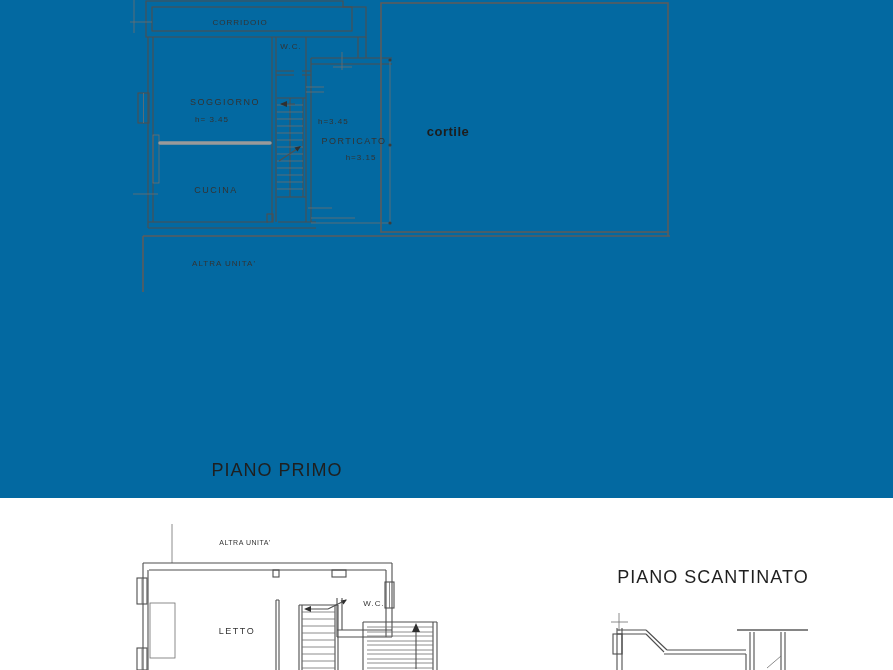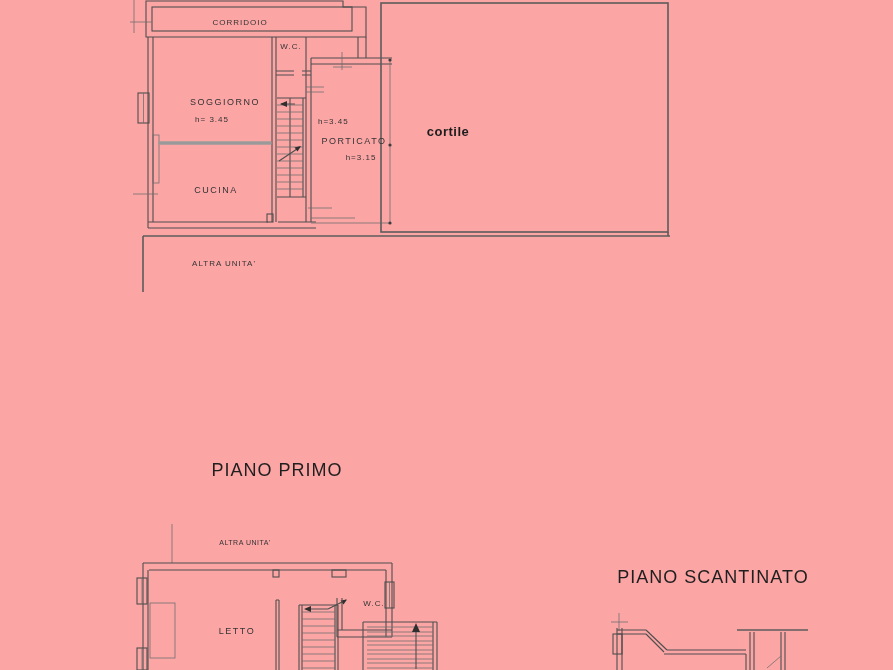--- a/index.html
+++ b/index.html
@@ -1,17 +1,17 @@
 <!DOCTYPE html>
 <html><head>
 <meta charset="utf-8">
 <style>
   html,body{margin:0;padding:0;background:#ffffff;}
   body{width:893px;height:670px;overflow:hidden;font-family:"Liberation Sans",sans-serif;}
-  .canvas{position:relative;width:893px;height:670px;background:#fca5a5;}
+  .canvas{position:relative;width:893px;height:498px;background:#0369a1;}
   svg{display:block;}
   .w   {stroke:#4f4f4f;stroke-width:1.1;fill:none;}
   .w2  {stroke:#5c5c5c;stroke-width:1.6;fill:none;}
   .thin{stroke:#6f6f6f;stroke-width:0.8;fill:none;}
   .gray{stroke:#9a9a9a;stroke-width:3.5;fill:none;stroke-linecap:round;}
   .dot {fill:#3c3c3c;stroke:none;}
   .arr {fill:#2f2f2f;stroke:none;}
   .lbl {fill:#333333;}
   .lbl-sm {font-size:8px;letter-spacing:1px;}
   .lbl-xs {font-size:7px;letter-spacing:0.5px;}

